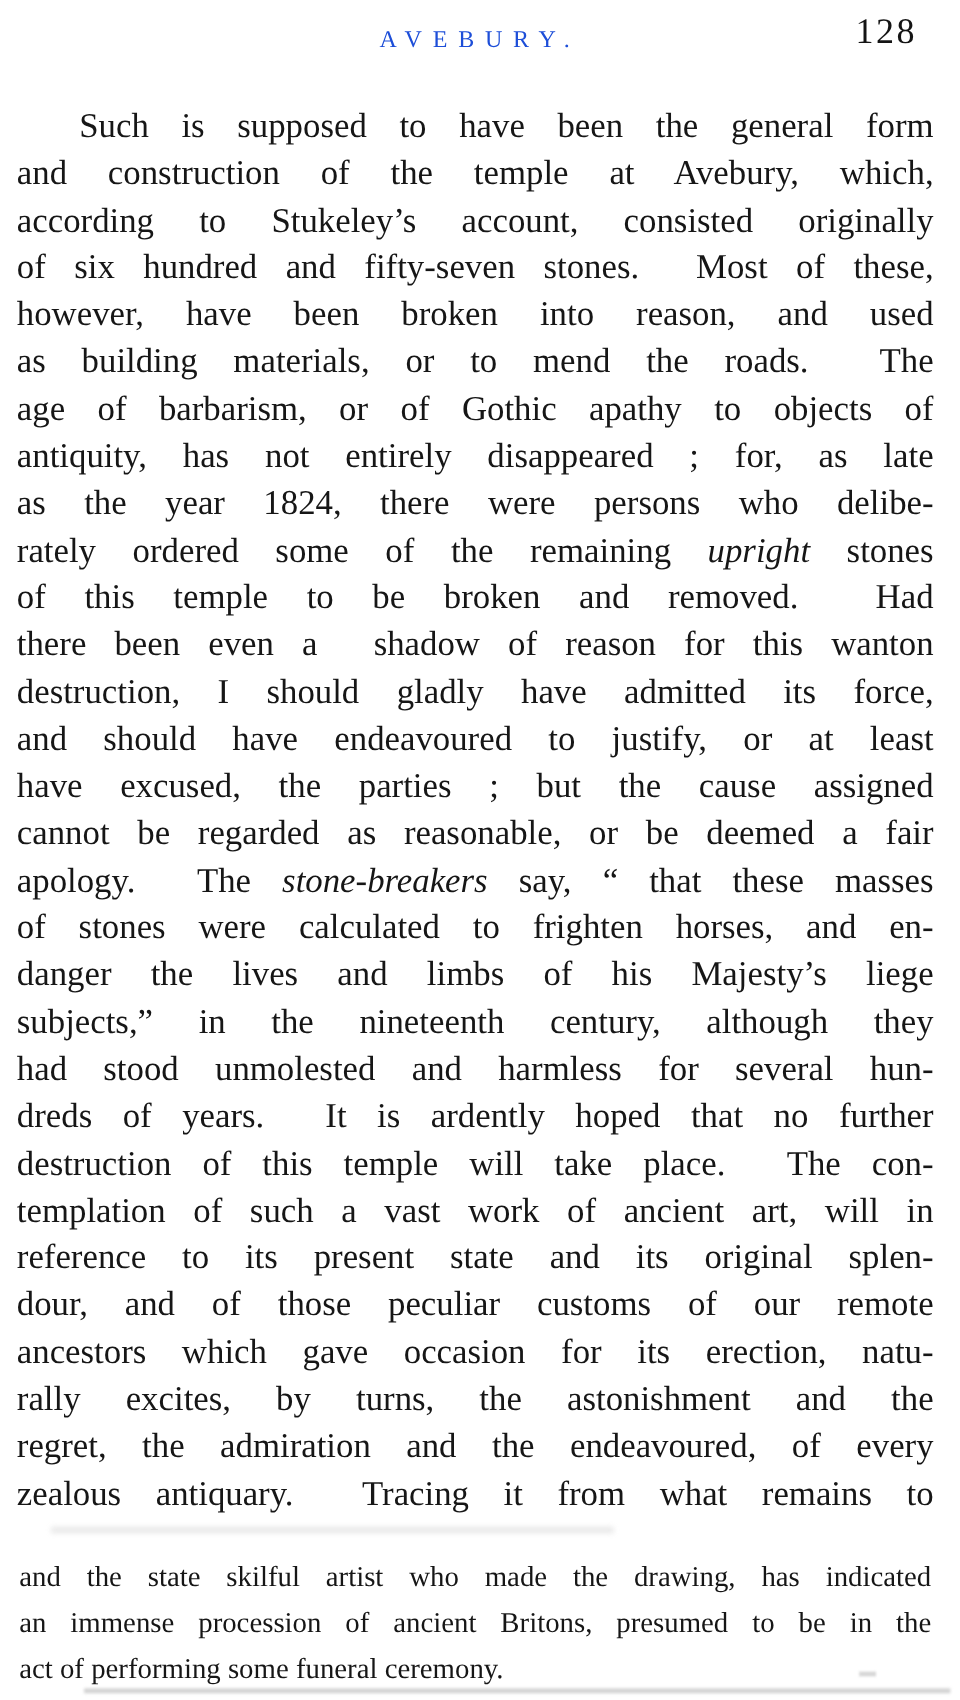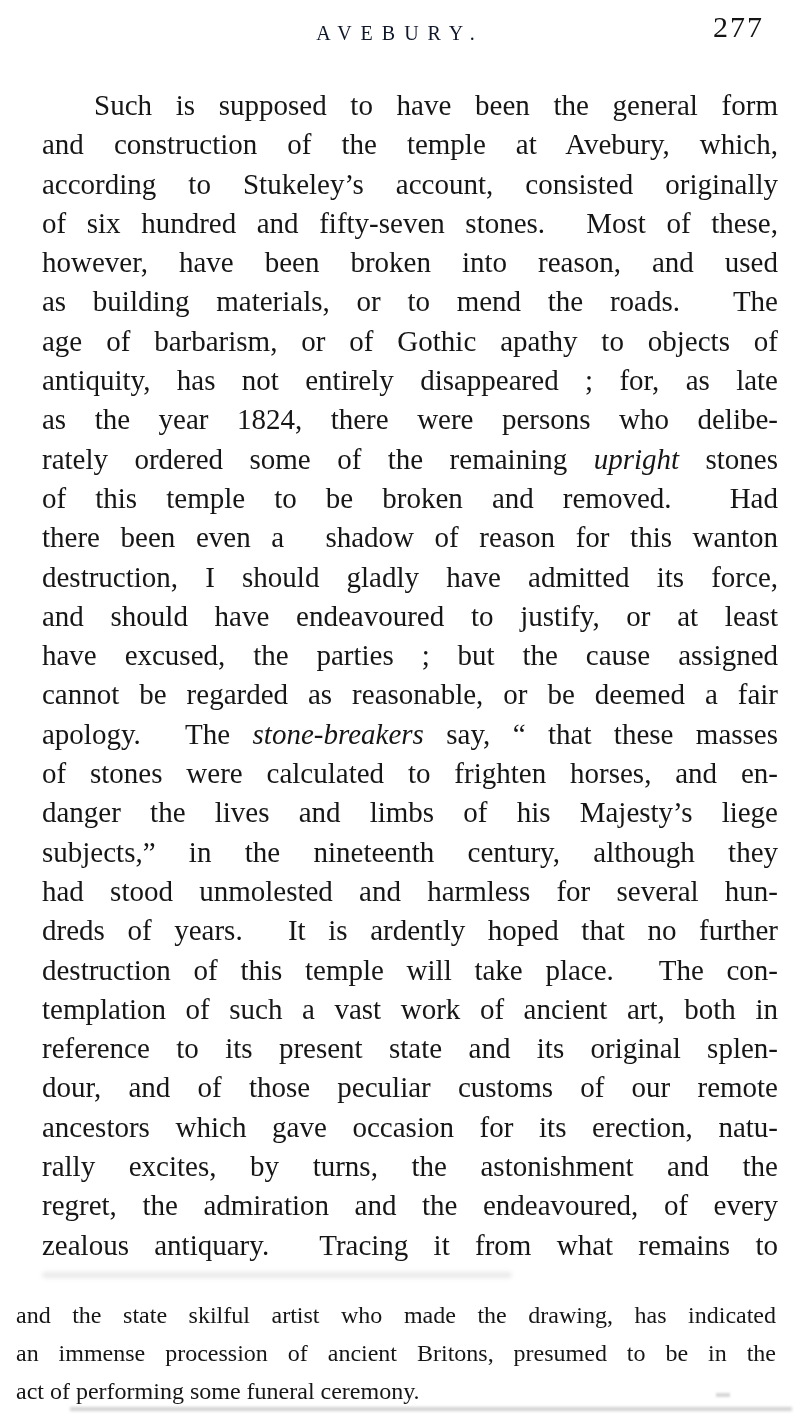--- a/index.html
+++ b/index.html
@@ -13,21 +13,21 @@
   }
   .page { position: absolute; inset: 0; }
 
   
   .running-title {
     position: absolute;
     top: 22px; left: 0; right: 0;
     text-align: center;
     font-size: 20px;
     letter-spacing: 9px;
-    color: #0f172a;
+    color: #1d4ed8;
   }
   .page-number {
     position: absolute;
     top: 10px; right: 36px;
     font-size: 30px;
     letter-spacing: 2px;
     color: #141414;
   }
 
   
@@ -37,21 +37,20 @@
     width: 764px;
   }
   .body-text .line {
     font-size: 29px;
     line-height: 39.3px;
     height: 39.3px;
     text-align: justify;
     text-align-last: justify;
     overflow: hidden;
     white-space: normal;
-    margin-left: 28px;
   }
   .line.indent { text-indent: 52px; }
   .italic { font-style: italic; }
 
   
   .footnote {
     position: absolute;
     top: 1296px; left: 16px;
     width: 760px;
   }
@@ -89,21 +88,21 @@
     filter: blur(1px);
   }
 </style>
 </head>
 <body>
 
 <div class="page">
 
   <div class="running-title">AVEBURY.</div>
 
-  <div class="page-number">277</div>
+  <div class="page-number">128</div>
 
   <div class="body-text">
       <div class="line indent"><span>Such is supposed to have been the general form</span></div>
       <div class="line"><span>and construction of the temple at Avebury, which,</span></div>
       <div class="line"><span>according to Stukeley’s account, consisted originally</span></div>
       <div class="line"><span>of six hundred and fifty-seven stones.&nbsp; Most of these,</span></div>
       <div class="line"><span>however, have been broken into reason, and used</span></div>
       <div class="line"><span>as building materials, or to mend the roads.&nbsp; The</span></div>
       <div class="line"><span>age of barbarism, or of Gothic apathy to objects of</span></div>
       <div class="line"><span>antiquity, has not entirely disappeared ; for, as late</span></div>
@@ -115,21 +114,21 @@
       <div class="line"><span>and should have endeavoured to justify, or at least</span></div>
       <div class="line"><span>have excused, the parties ; but the cause assigned</span></div>
       <div class="line"><span>cannot be regarded as reasonable, or be deemed a fair</span></div>
       <div class="line"><span>apology.&nbsp; The </span><span class="italic">stone-breakers</span><span> say, “ that these masses</span></div>
       <div class="line"><span>of stones were calculated to frighten horses, and en-</span></div>
       <div class="line"><span>danger the lives and limbs of his Majesty’s liege</span></div>
       <div class="line"><span>subjects,” in the nineteenth century, although they</span></div>
       <div class="line"><span>had stood unmolested and harmless for several hun-</span></div>
       <div class="line"><span>dreds of years.&nbsp; It is ardently hoped that no further</span></div>
       <div class="line"><span>destruction of this temple will take place.&nbsp; The con-</span></div>
-      <div class="line"><span>templation of such a vast work of ancient art, both in</span></div>
+      <div class="line"><span>templation of such a vast work of ancient art, will in</span></div>
       <div class="line"><span>reference to its present state and its original splen-</span></div>
       <div class="line"><span>dour, and of those peculiar customs of our remote</span></div>
       <div class="line"><span>ancestors which gave occasion for its erection, natu-</span></div>
       <div class="line"><span>rally excites, by turns, the astonishment and the</span></div>
       <div class="line"><span>regret, the admiration and the endeavoured, of every</span></div>
       <div class="line"><span>zealous antiquary.&nbsp; Tracing it from what remains to</span></div>
     </div>
 
   <div class="smudge-mid"></div>
 

